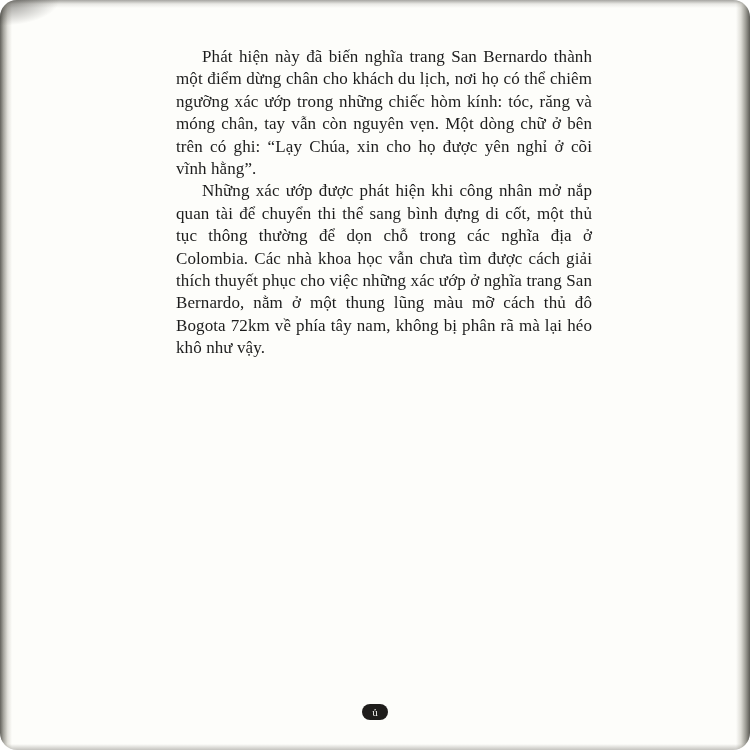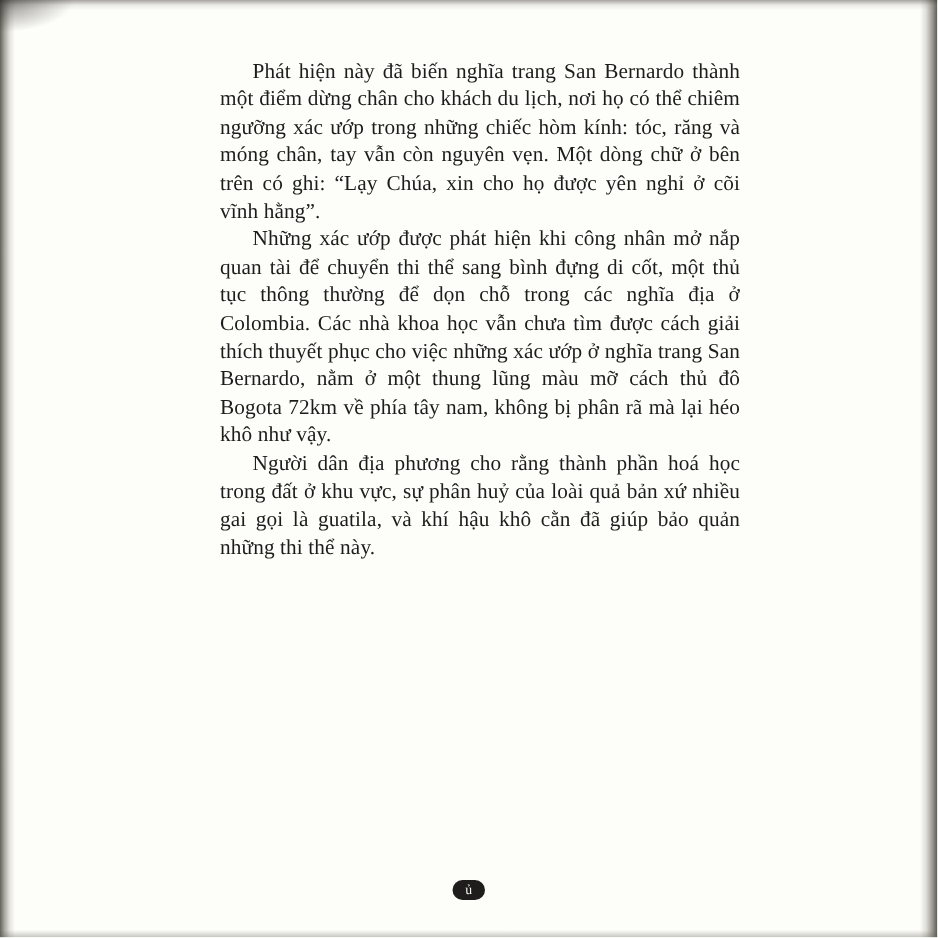--- a/index.html
+++ b/index.html
@@ -11,20 +11,21 @@
     background: #ffffff;
   }
   .scan-page {
     position: relative;
     width: 750px;
     height: 750px;
     background: #fdfdfa;
     overflow: hidden;
     font-family: "Liberation Serif", "DejaVu Serif", serif;
     color: #1c1c1c;
+    border-radius: 17px;
   }
   
   .edge-left {
     position: absolute;
     left: 0; top: 0; bottom: 0;
     width: 12px;
     background: linear-gradient(to right, #63625c 0%, #a8a7a0 30%, #e4e3dd 65%, rgba(255,255,255,0) 100%);
   }
   .edge-right {
     position: absolute;
@@ -89,18 +90,17 @@
 
   <div class="edge-left"></div>
   <div class="edge-right"></div>
   <div class="edge-top"></div>
   <div class="edge-bottom"></div>
   <div class="corner-tl"></div>
 
   <div class="text-block">
     <p>Phát hiện này đã biến nghĩa trang San Bernardo thành một điểm dừng chân cho khách du lịch, nơi họ có thể chiêm ngưỡng xác ướp trong những chiếc hòm kính: tóc, răng và móng chân, tay vẫn còn nguyên vẹn. Một dòng chữ ở bên trên có ghi: “Lạy Chúa, xin cho họ được yên nghỉ ở cõi vĩnh hằng”.</p>
     <p>Những xác ướp được phát hiện khi công nhân mở nắp quan tài để chuyển thi thể sang bình đựng di cốt, một thủ tục thông thường để dọn chỗ trong các nghĩa địa ở Colombia. Các nhà khoa học vẫn chưa tìm được cách giải thích thuyết phục cho việc những xác ướp ở nghĩa trang San Bernardo, nằm ở một thung lũng màu mỡ cách thủ đô Bogota 72km về phía tây nam, không bị phân rã mà lại héo khô như vậy.</p>
-    <p>Người dân địa phương cho rằng thành phần hoá học trong đất ở khu vực, sự phân huỷ của loài quả bản xứ nhiều gai gọi là guatila, và khí hậu khô cằn đã giúp bảo quản những thi thể này.</p>
   </div>
 
   <div class="footer-marker">ủ</div>
 
 </div>
 
 </body></html>

